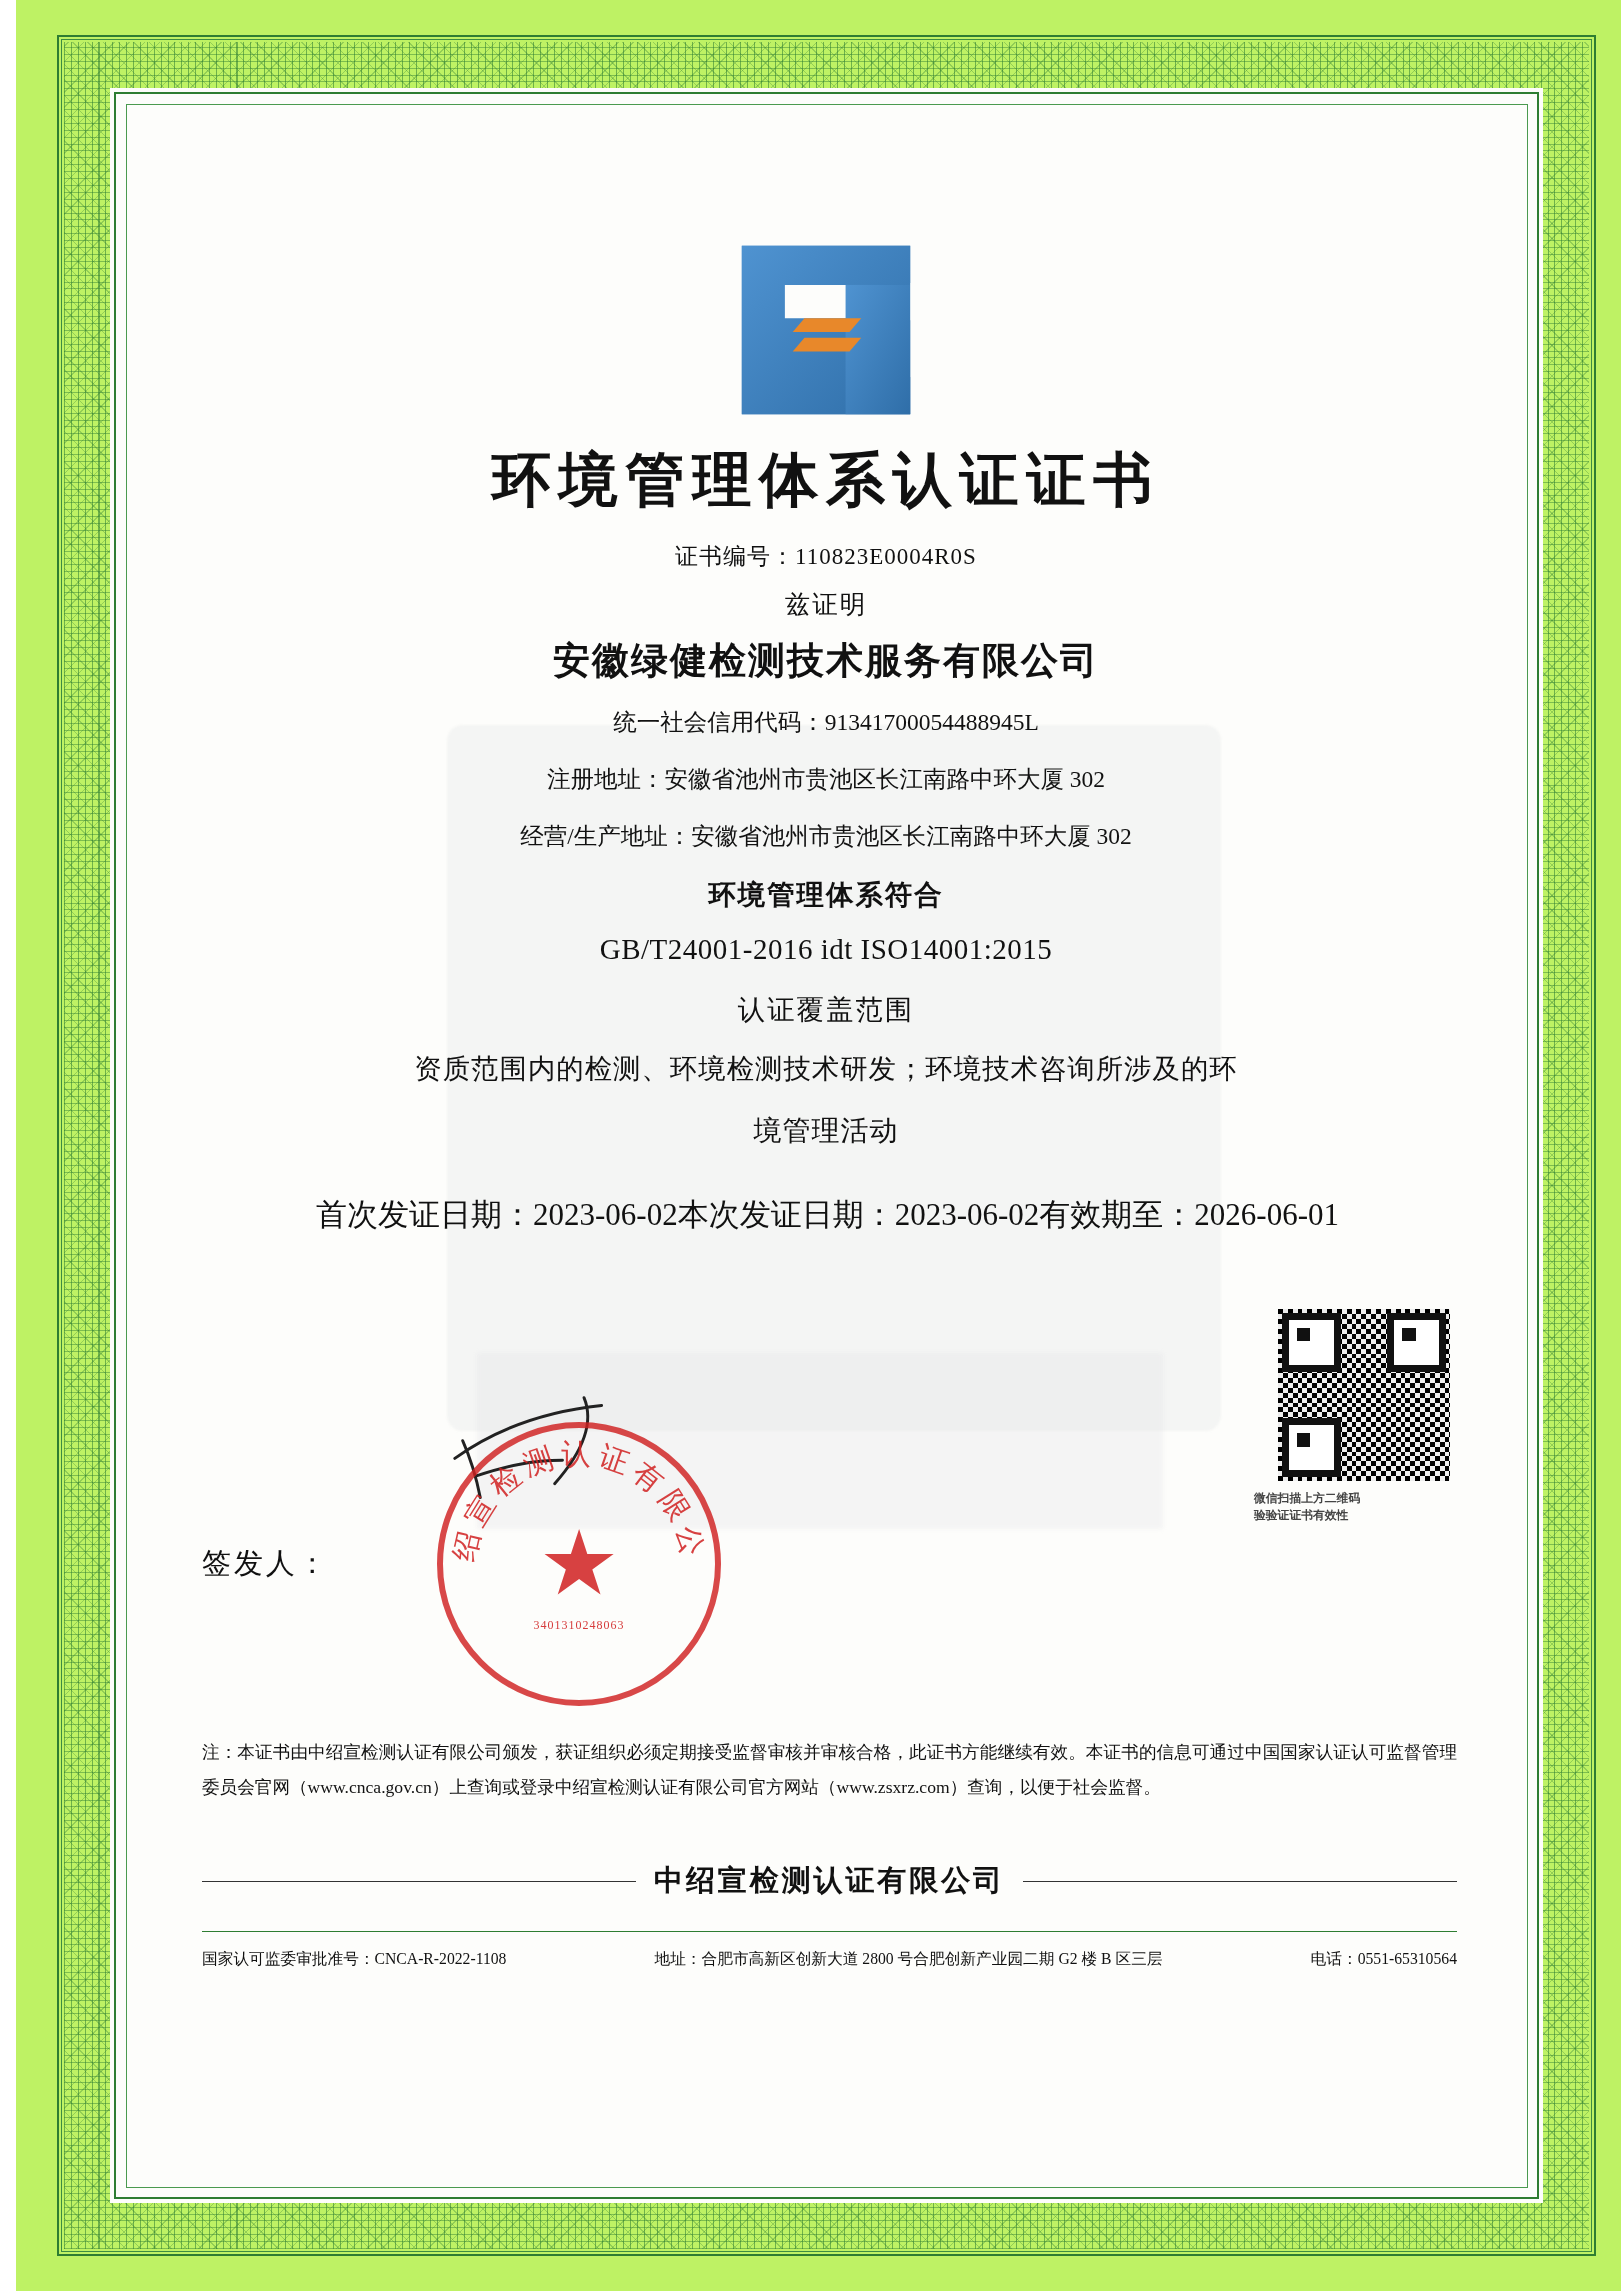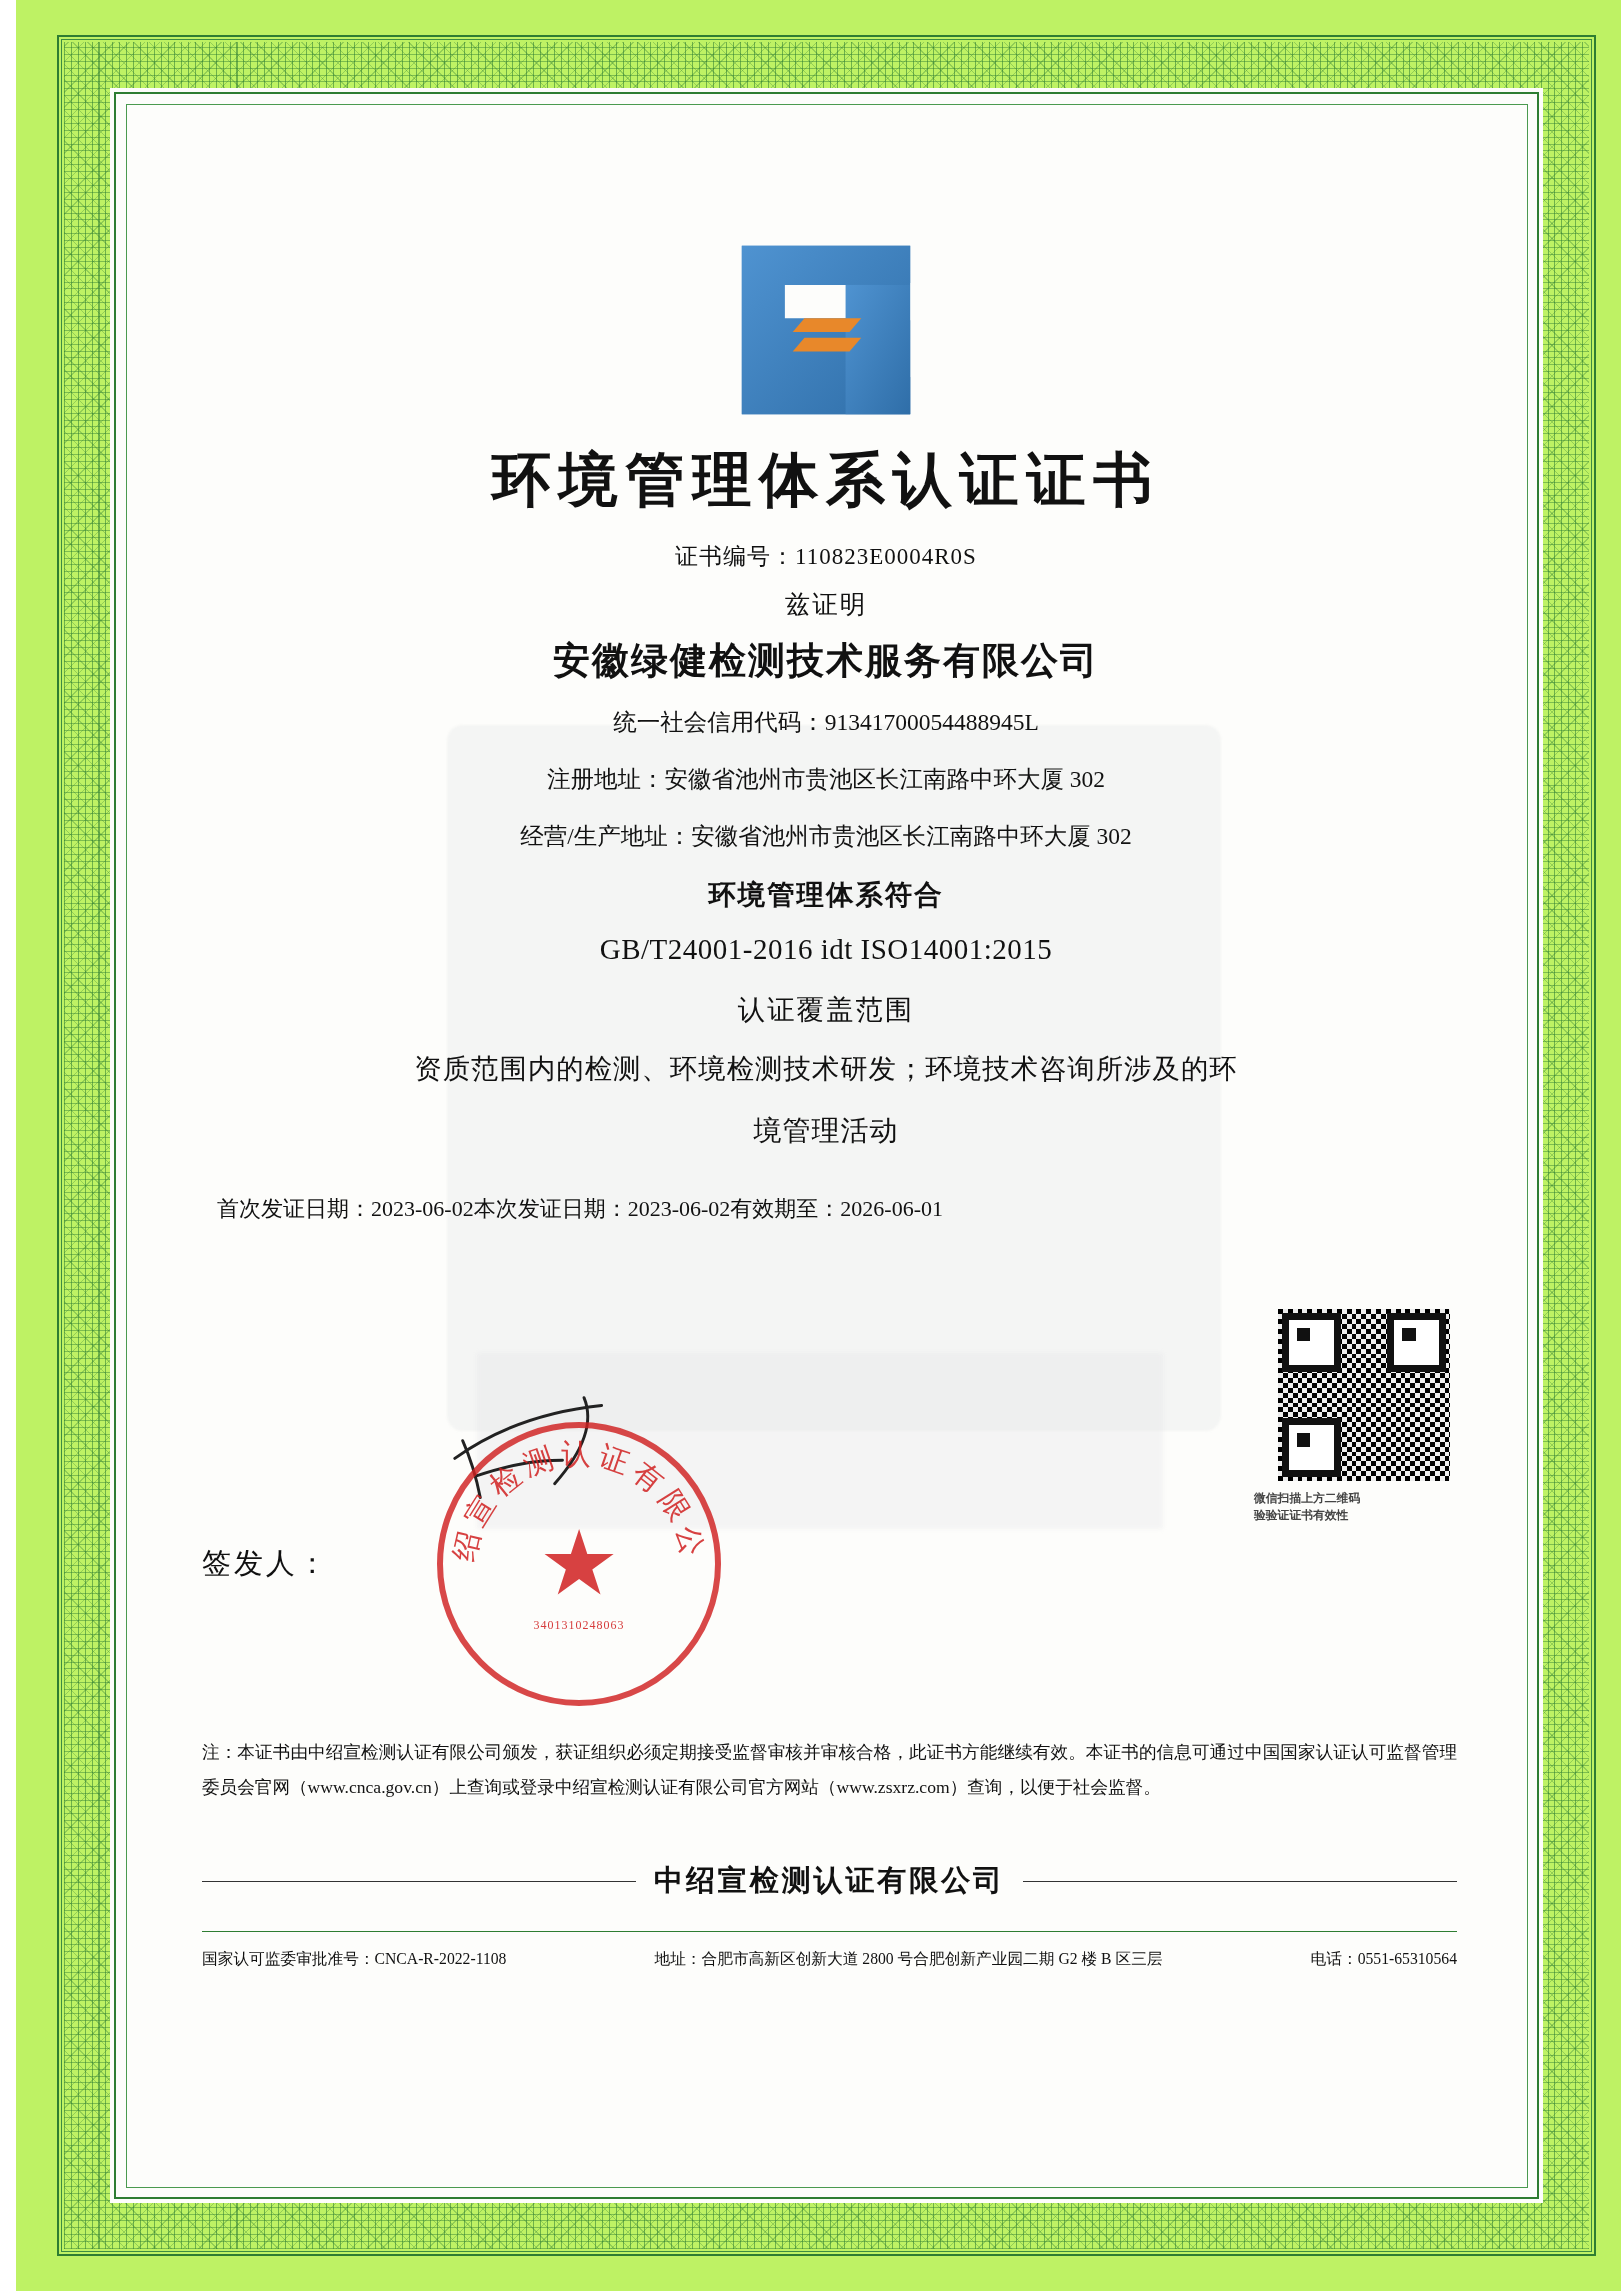--- a/index.html
+++ b/index.html
@@ -145,25 +145,25 @@
   .biz-addr  { top: 702px; font-size: 23.5px; }
   .conform   { top: 759px; font-size: 27.4px; font-weight: 700; letter-spacing: 2px; }
   .standard  { top: 815px; font-size: 29px; letter-spacing: 0.5px; }
   .scope-hdr { top: 874px; font-size: 27.4px; font-weight: 400; letter-spacing: 2px; }
   .scope-1   { top: 933px; font-size: 27.4px; letter-spacing: 1px; }
   .scope-2   { top: 994px; font-size: 28px; letter-spacing: 1px; }
 
   
   .dates {
     position: absolute;
-    left: 74px; top: 1076px;
+    left: 57px; top: 1076px;
     width: 1255px;
     display: flex;
-    justify-content: flex-start;
-    font-size: 22px;
+    justify-content: center;
+    font-size: 31px;
     color: #111;
   }
   .dates span { white-space: nowrap; }
 
   
   .qr {
     position: absolute;
     right: 59px; top: 1191px;
     width: 172px;
     height: 172px;

